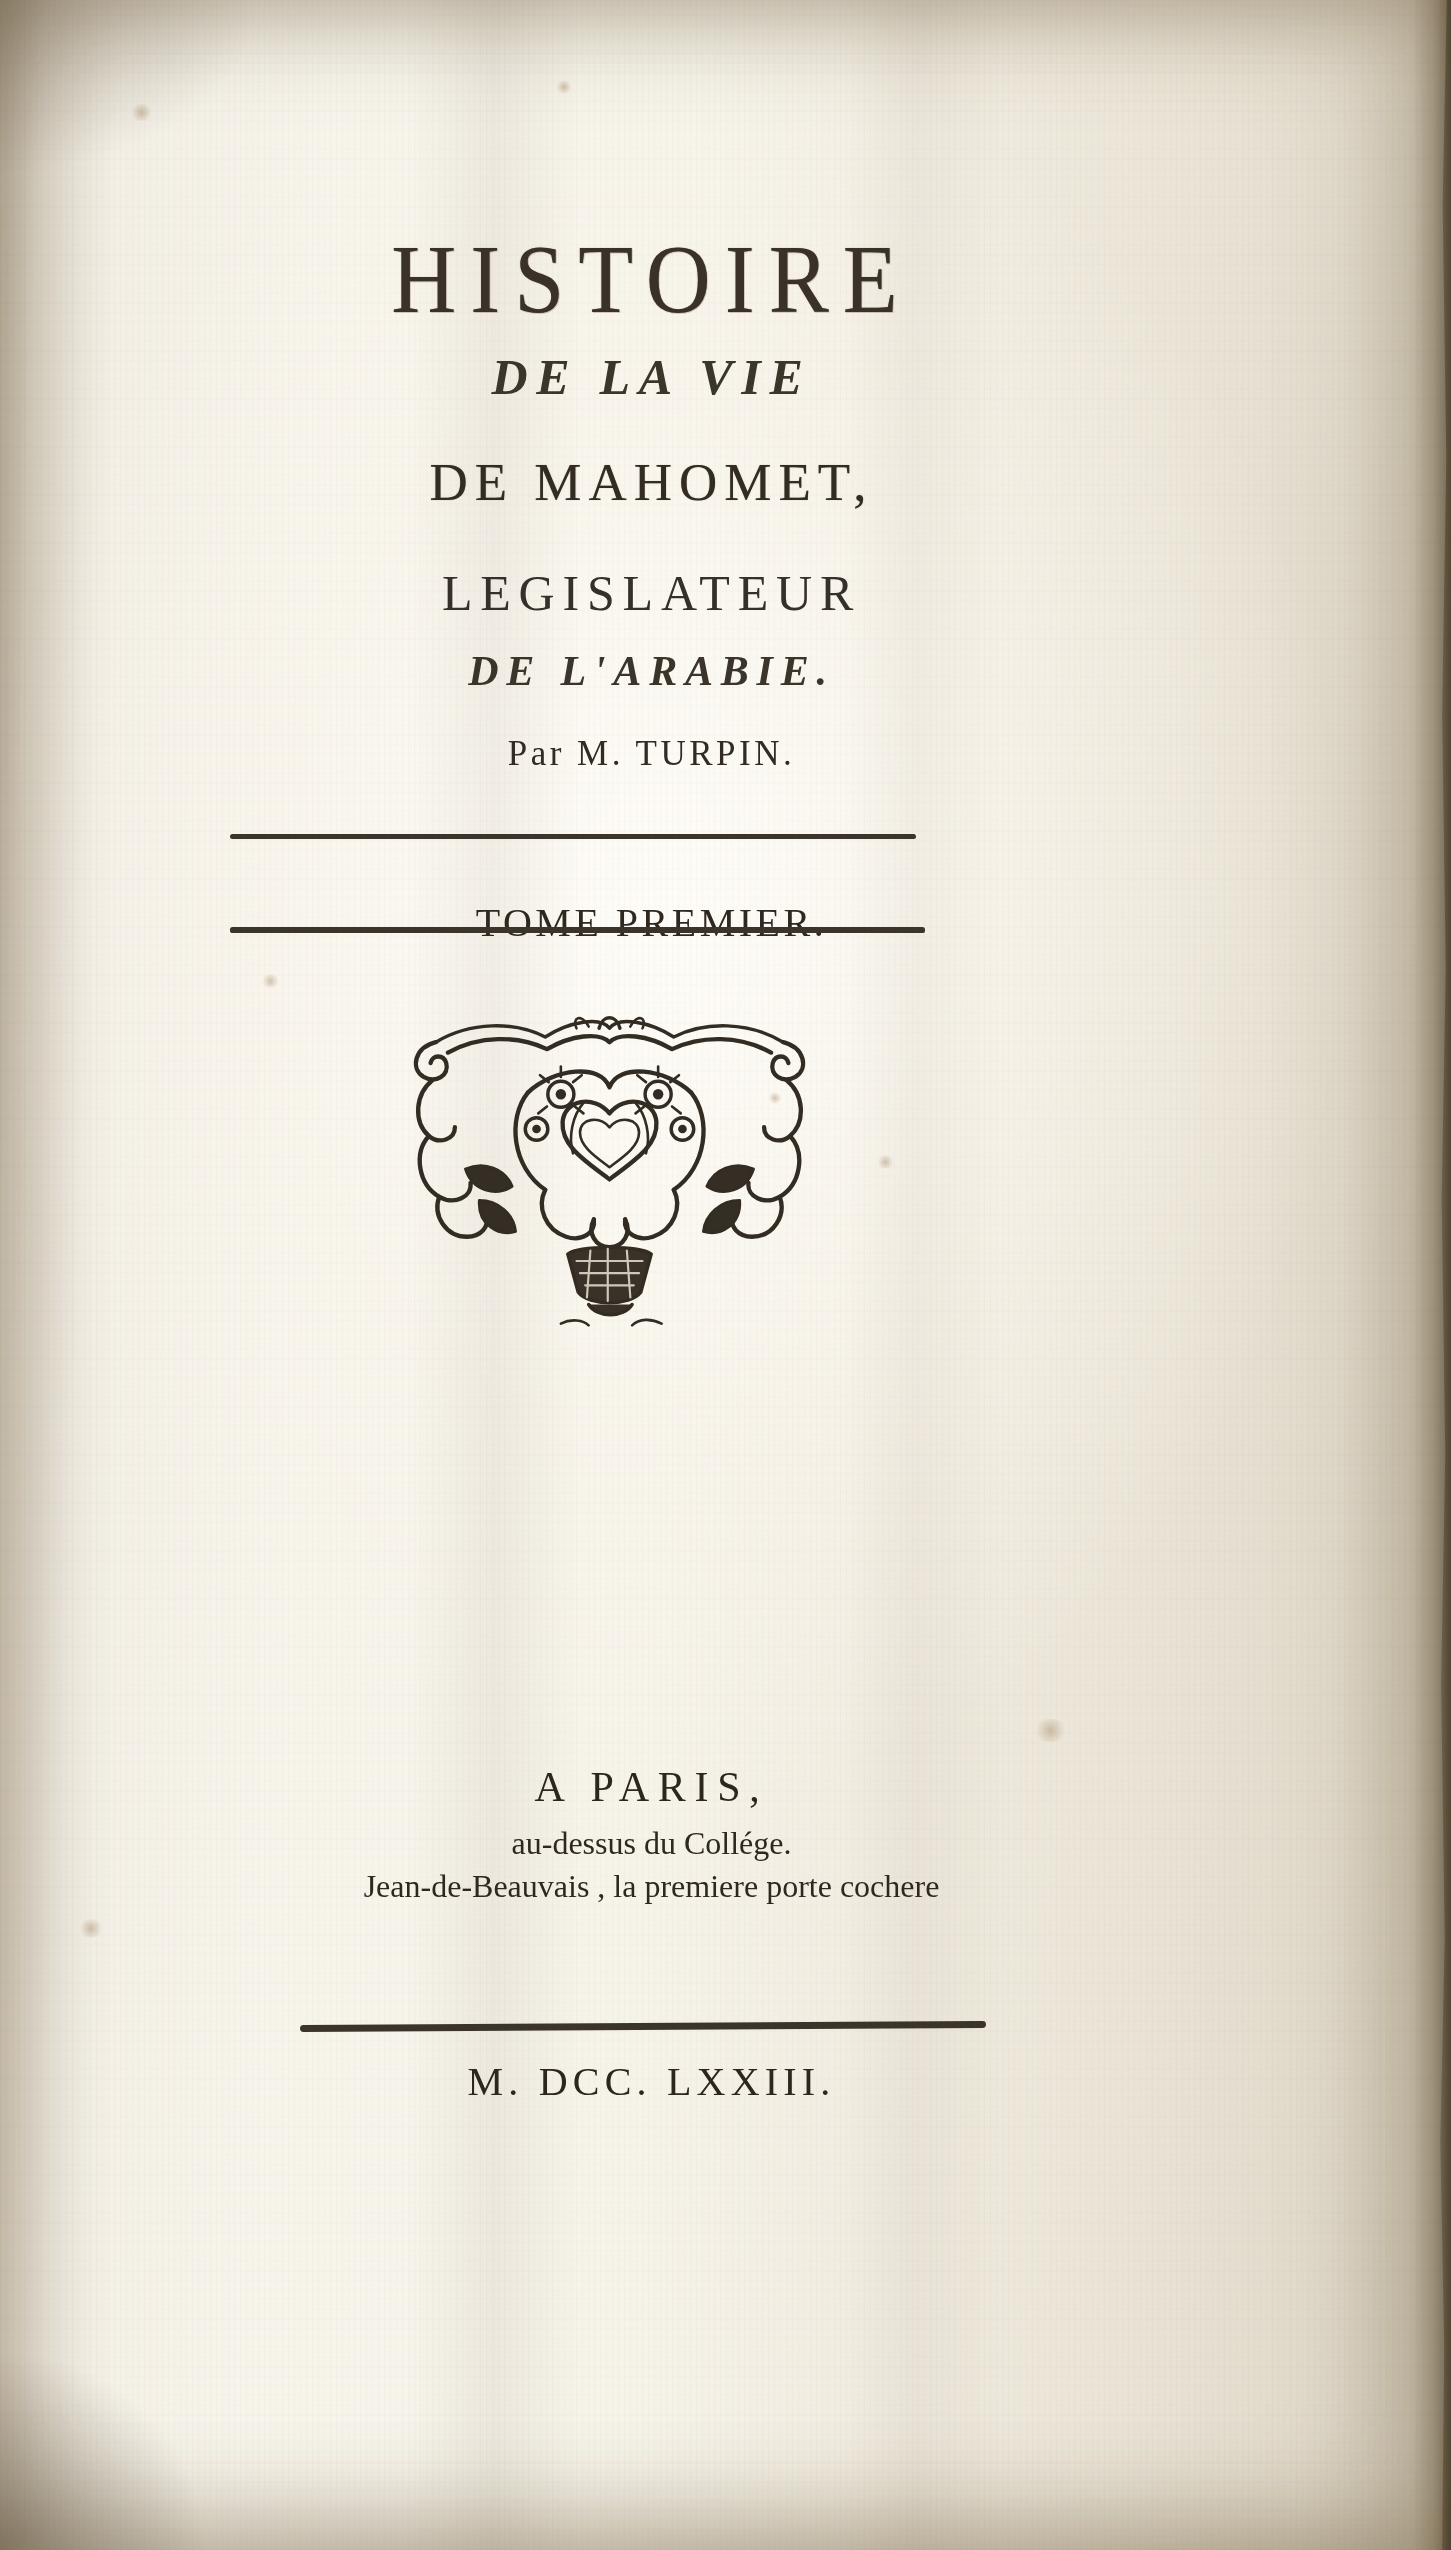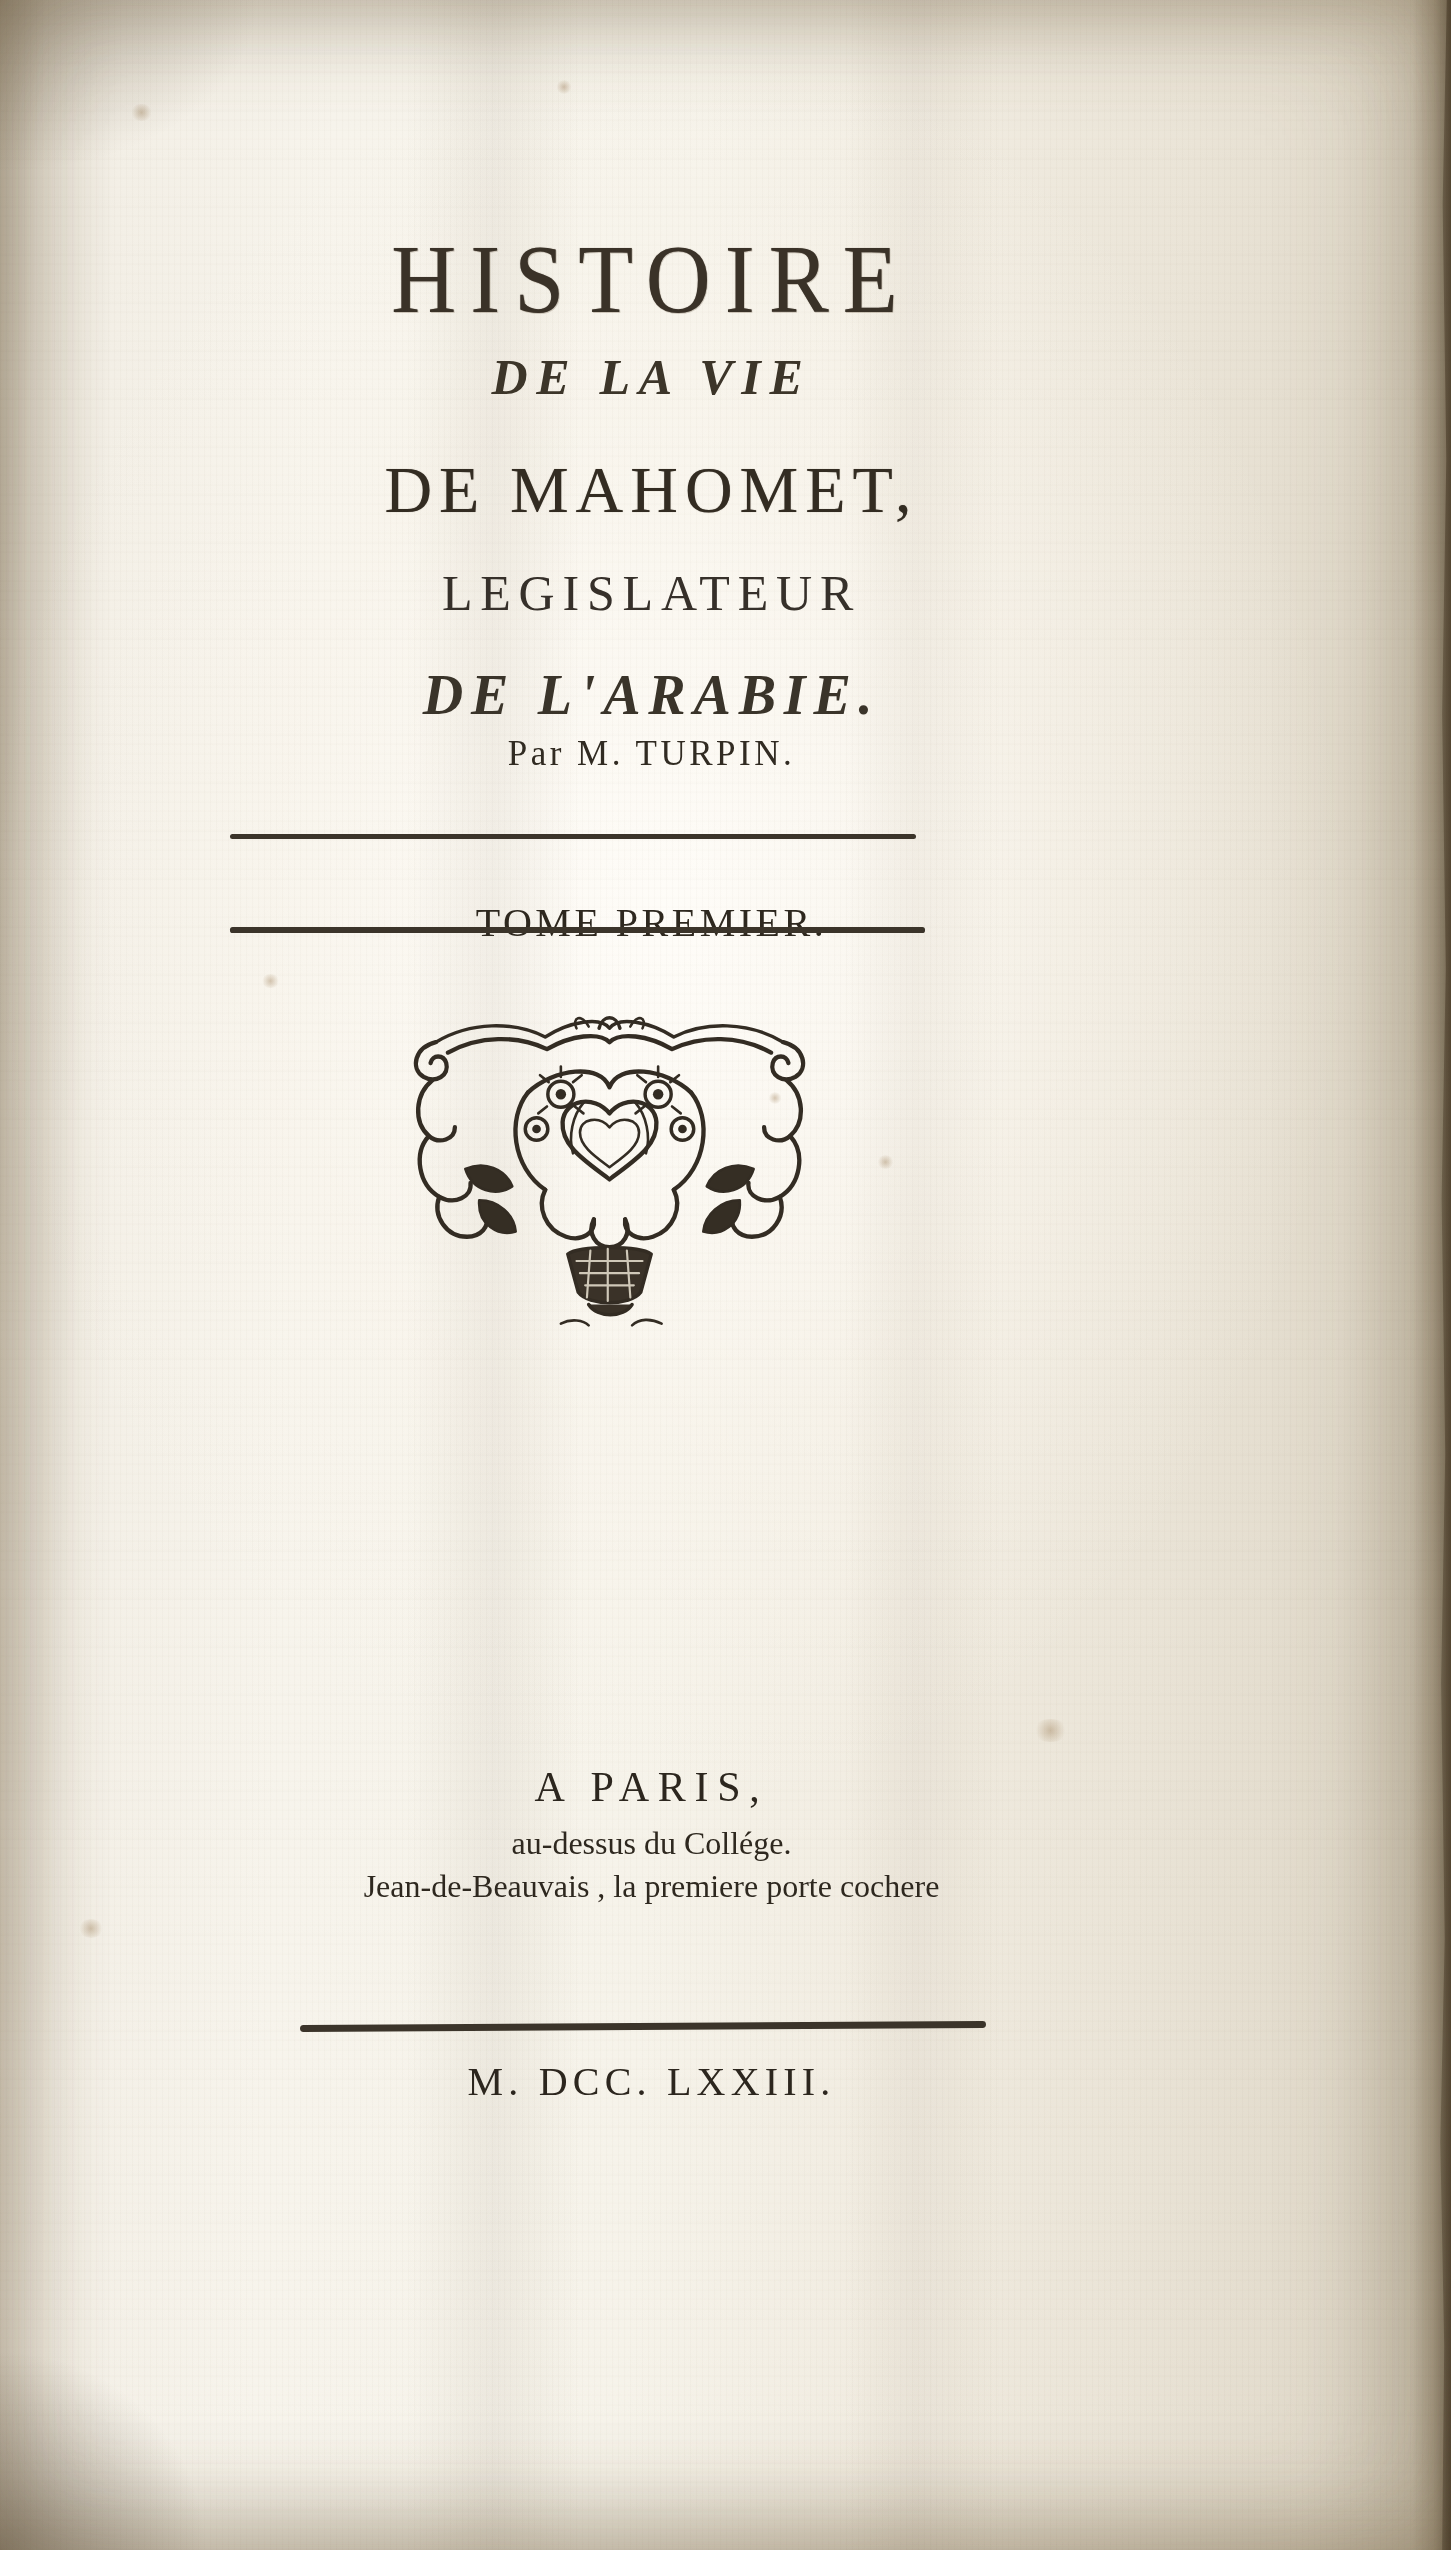--- a/index.html
+++ b/index.html
@@ -129,35 +129,35 @@
   .t-delavie {
     top: 348px;
     font-size: 50px;
     letter-spacing: 8.7px;
     font-style: italic;
     font-weight: 700;
     color: #3c3529;
   }
   .t-mahomet {
     top: 452px;
-    font-size: 66px;
+    font-size: 53px;
     letter-spacing: 7px;
     color: #332c22;
     text-shadow: 0 0 0.9px rgba(60,50,38,0.5);
     text-align: center;
   }
   .t-legislateur {
     top: 564px;
     font-size: 50px;
     letter-spacing: 7.8px;
     color: #36302a;
   }
   .t-arabie {
-    top: 663px;
-    font-size: 56px;
+    top: 647px;
+    font-size: 42px;
     letter-spacing: 7.8px;
     font-style: italic;
     font-weight: 700;
     color: #3a342a;
   }
   .t-author {
     top: 734px;
     font-size: 35px;
     letter-spacing: 3.5px;
     color: #312b22;

